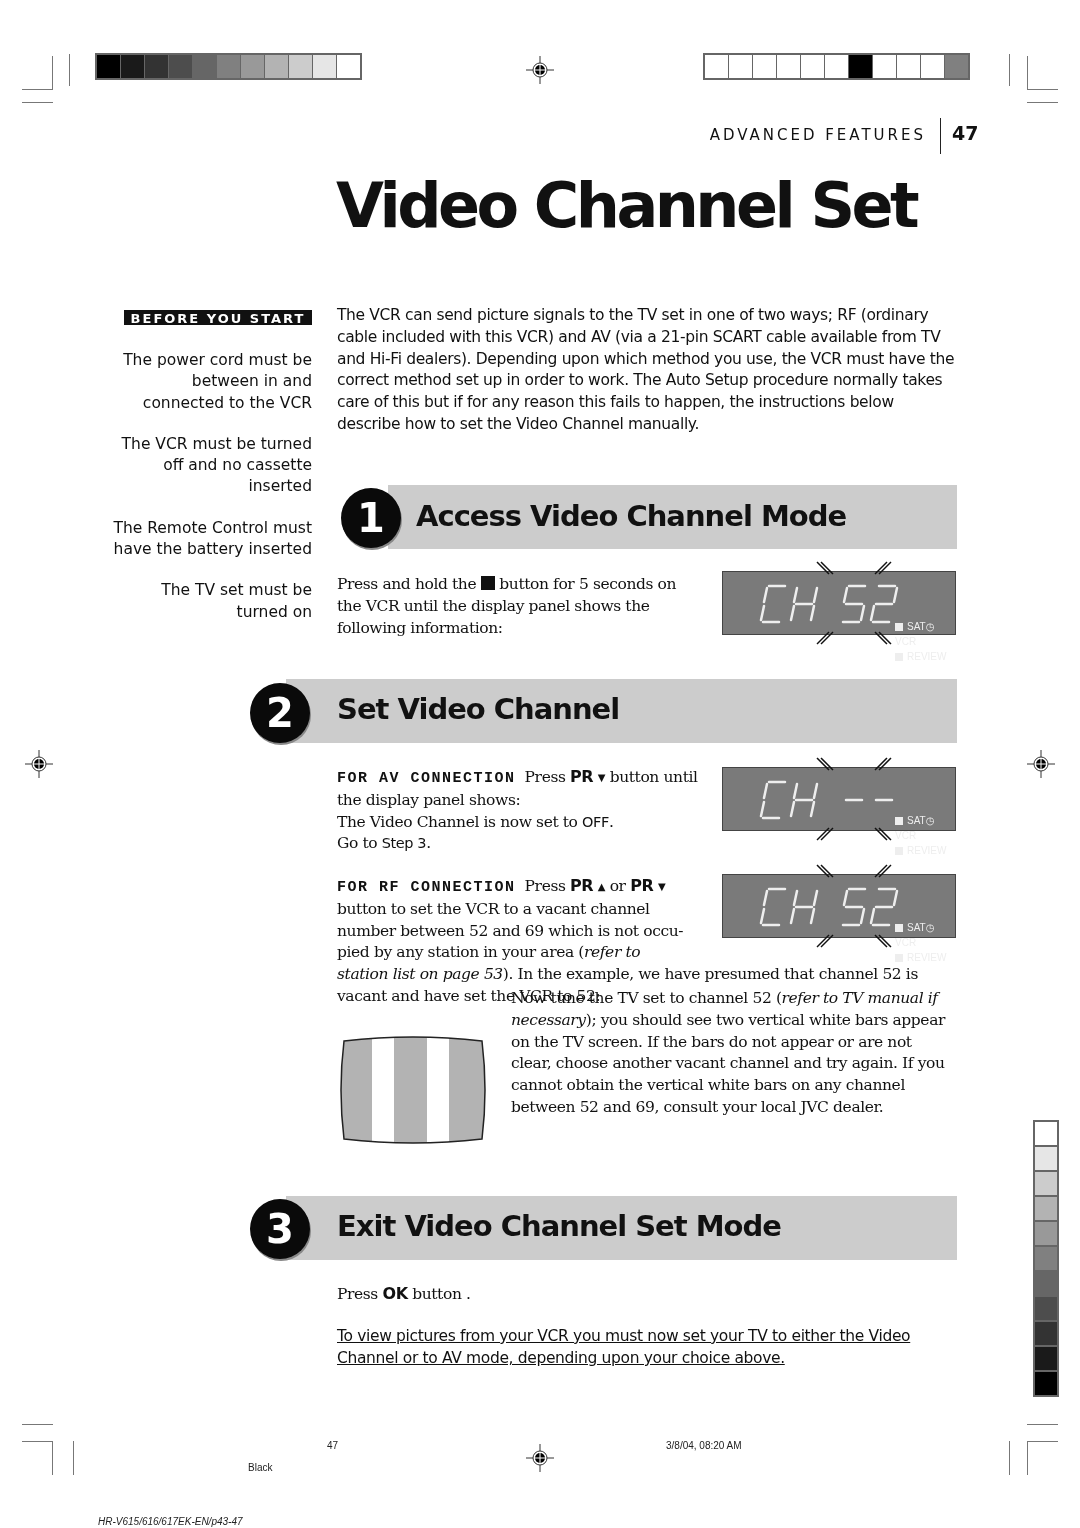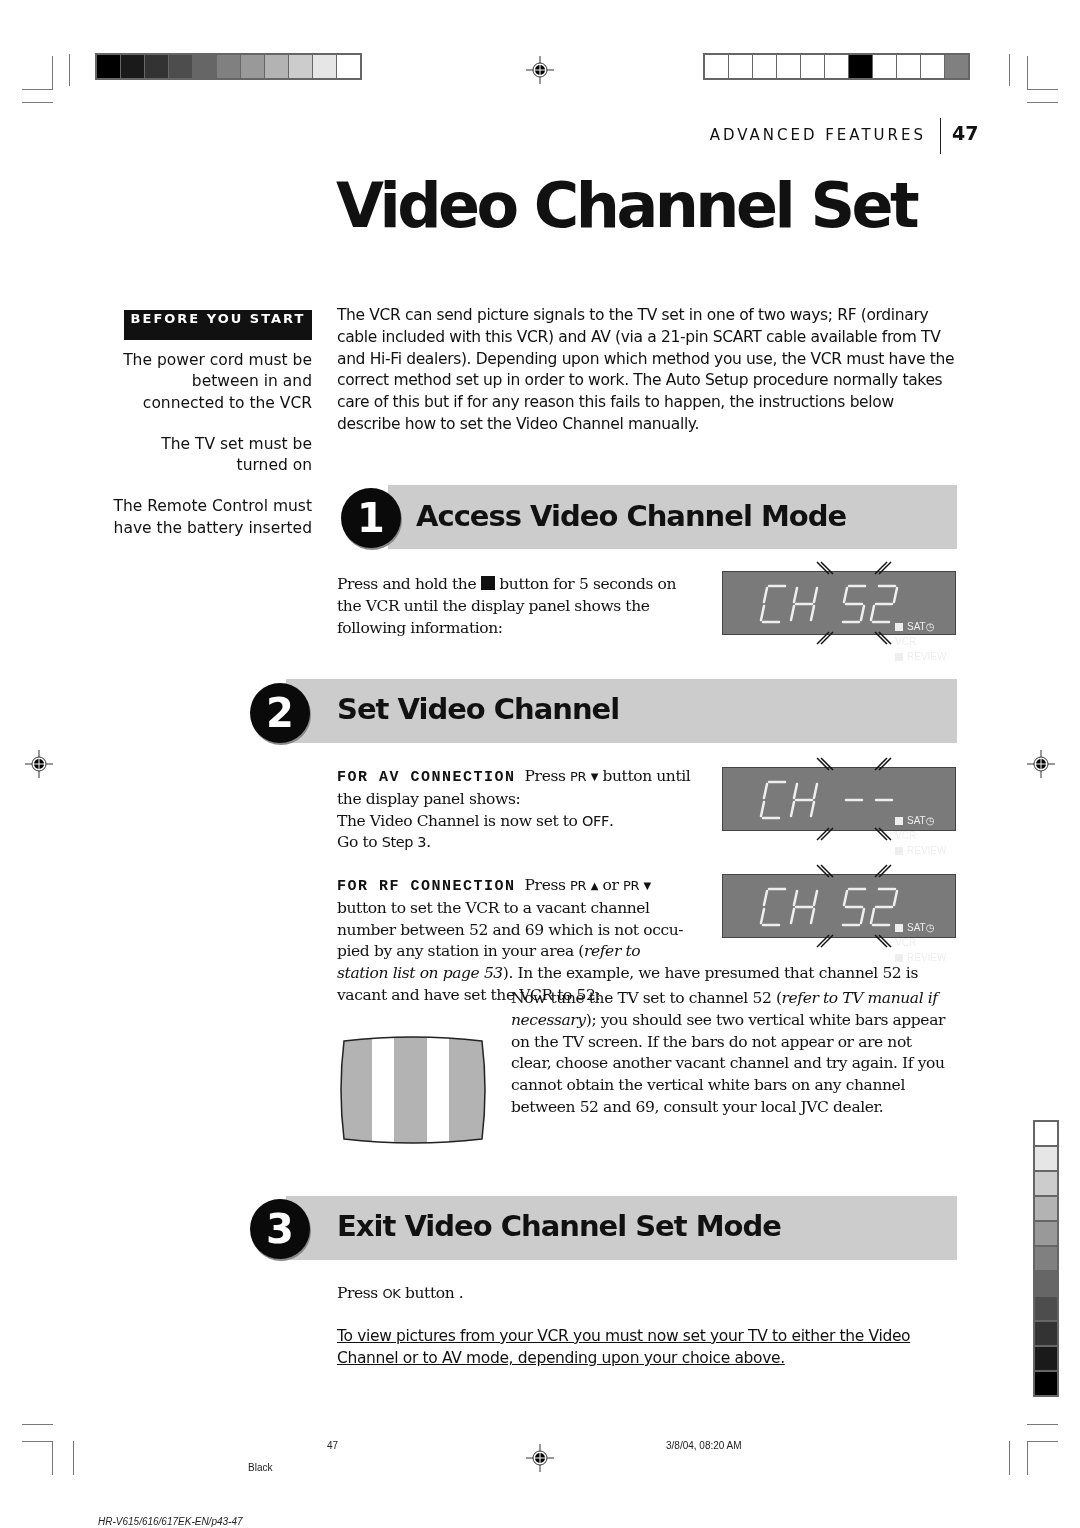--- a/index.html
+++ b/index.html
@@ -17,36 +17,36 @@
   .reg { position: absolute; width: 28px; height: 28px; }
 
   
   .section-label { position: absolute; right: 154px; top: 126px; font-family: "DejaVu Sans", sans-serif; font-size: 15px; letter-spacing: 3px; color: #111; }
   .header-divider { position: absolute; left: 940px; top: 118px; width: 1px; height: 36px; background: #222; }
   .page-num { position: absolute; left: 952px; top: 122px; font-family: "DejaVu Sans", sans-serif; font-weight: bold; font-size: 19px; }
 
   .page-title { position: absolute; left: 336px; top: 168px; font-family: "DejaVu Sans", sans-serif; font-weight: bold; font-size: 62px; letter-spacing: -3.5px; line-height: 76px; white-space: nowrap; }
 
   
-  .bys { position: absolute; left: 124px; top: 310px; width: 188px; height: 30px; background: #111; color: #fff; font-family: "DejaVu Sans", sans-serif; font-weight: bold; font-size: 13px; letter-spacing: 2px; text-align: center; line-height: 17px; }
+  .bys { position: absolute; left: 124px; top: 310px; width: 188px; height: 15px; background: #111; color: #fff; font-family: "DejaVu Sans", sans-serif; font-weight: bold; font-size: 13px; letter-spacing: 2px; text-align: center; line-height: 17px; }
   .side-list { position: absolute; left: 112px; top: 350px; width: 200px; text-align: right; font-family: "DejaVu Sans", sans-serif; font-size: 15.5px; line-height: 21.3px; color: #111; }
   .side-list p { margin: 0 0 20px 0; }
 
   
   .intro { position: absolute; left: 337px; top: 305px; width: 620px; font-family: "DejaVu Sans", sans-serif; font-size: 15.5px; line-height: 21.8px; letter-spacing: -0.35px; }
 
   
   .step-bar { position: absolute; left: 388px; width: 569px; height: 64px; background: #cccccc; }
   .step-circle { position: absolute; width: 60px; height: 60px; border-radius: 50%; background: #0a0a0a; color: #fff; font-family: "DejaVu Sans", sans-serif; font-weight: bold; font-size: 40px; line-height: 60px; text-align: center; box-shadow: 1px 2px 0 #888; }
   .step-title { position: absolute; font-family: "DejaVu Sans", sans-serif; font-size: 29px; letter-spacing: -1px; color: #111; white-space: nowrap; font-weight: bold; }
 
   
   .serif { font-family: "DejaVu Serif", serif; font-size: 15.5px; line-height: 21.8px; letter-spacing: -0.4px; color: #111; }
   .caps { font-family: Liberation Mono, monospace; font-weight: bold; font-size: 15px; letter-spacing: 1.5px; }
-  .key { font-family: "DejaVu Sans", sans-serif; font-weight: normal; font-size: 13px; }
+  .key { font-family: "DejaVu Sans", sans-serif; font-weight: bold; font-size: 16px; }
   .sansb { font-family: "DejaVu Sans", sans-serif; font-size: 14.5px; }
   .tri { font-size: 10px; vertical-align: 1px; }
 
   
   .lcd { position: absolute; width: 232px; height: 62px; background: #7a7a7a; border: 1px solid #444; }
   .lcd svg.seg { position: absolute; left: 0; top: 0; }
   .lcd .ind { position: absolute; left: 172px; font-family: "Liberation Sans", sans-serif; font-size: 10px; color: #eeeeee; white-space: nowrap; margin-top: 36px; }
   .lcd .sq { display: inline-block; width: 8px; height: 8px; background: #eeeeee; margin-right: 4px; vertical-align: -1px; }
 
   .closing { position: absolute; left: 337px; top: 1325px; width: 620px; font-family: "DejaVu Sans", sans-serif; font-size: 15.5px; line-height: 22px; letter-spacing: -0.35px; text-decoration: underline; }
@@ -149,22 +149,23 @@
 
 <div class="section-label">ADVANCED FEATURES</div>
 <div class="header-divider"></div>
 <div class="page-num">47</div>
 
 <h1 class="page-title" style="margin:0;">Video Channel Set</h1>
 
 <div class="bys">BEFORE YOU START</div>
 <div class="side-list">
   <p>The power cord must be between in and connected to the VCR</p>
+  <p>The VCR must be turned off and no cassette inserted</p>
+  <p>The Remote Control must have the battery inserted</p>
   <p>The TV set must be turned on</p>
-  <p>The Remote Control must have the battery inserted</p>
 </div>
 
 <div class="intro">The VCR can send picture signals to the TV set in one of two ways; RF (ordinary cable included with this VCR) and AV (via a 21-pin SCART cable available from TV and Hi-Fi dealers). Depending upon which method you use, the VCR must have the correct method set up in order to work. The Auto Setup procedure normally takes care of this but if for any reason this fails to happen, the instructions below describe how to set the Video Channel manually.</div>
 
 <div class="step-bar" style="top:485px;"></div>
 <div class="step-circle" style="left:341px; top:488px;">1</div>
 <div class="step-title" style="left:416px; top:499px;">Access Video Channel Mode</div>
 
 <div class="abs serif" style="left:337px; top:574px; width:355px;">
   <span>Press and hold the</span>

